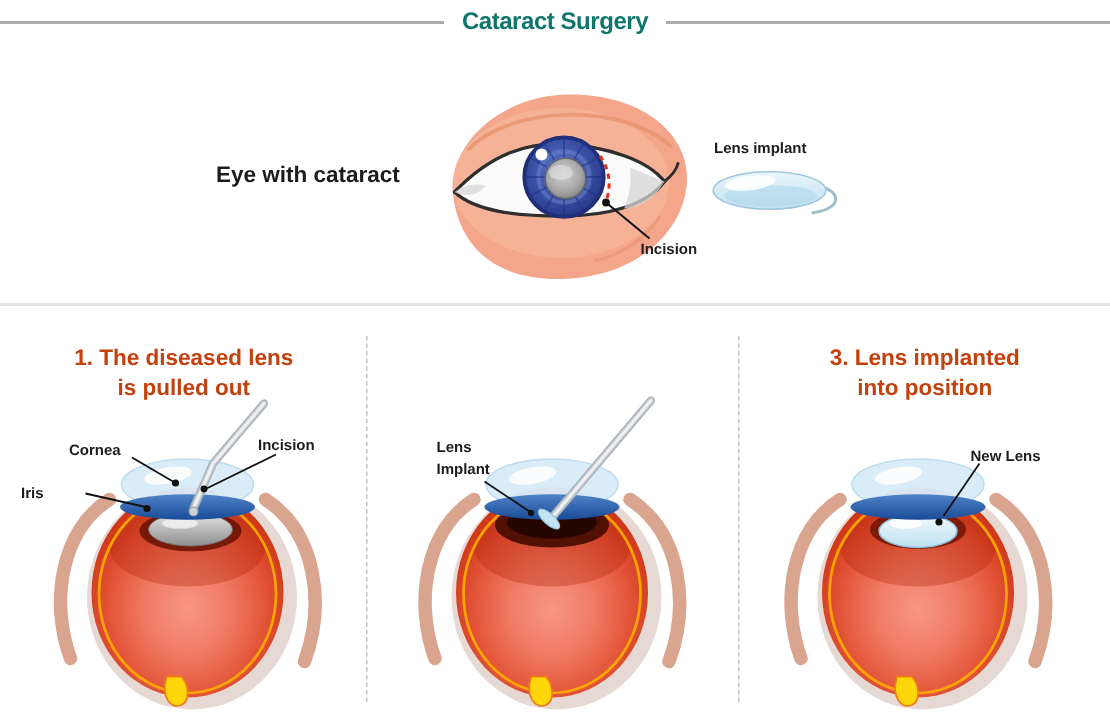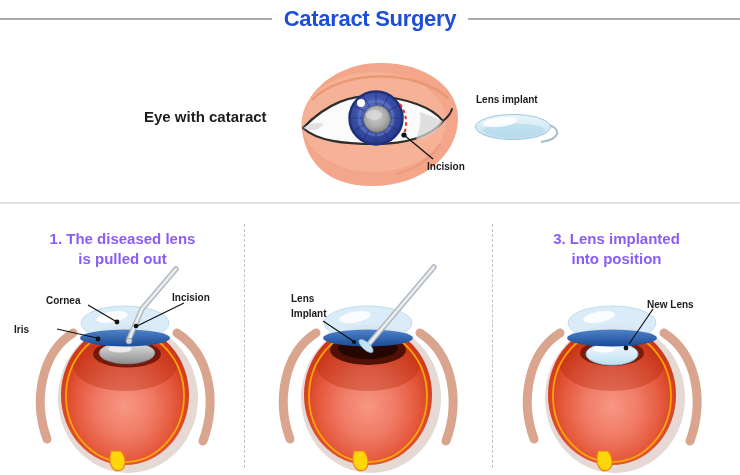--- a/index.html
+++ b/index.html
@@ -3,30 +3,30 @@
 <meta charset="utf-8">
 <style>
   html,body{margin:0;padding:0;background:#fff;}
   .canvas{
     position:relative;width:740px;height:475px;background:#ffffff;overflow:hidden;
     font-family:"Liberation Sans",sans-serif;color:#222;
   }
   
   .title-row{position:absolute;top:6px;left:0;right:0;display:flex;align-items:center;gap:12px;}
   .title-rule{flex:1;height:2px;background:#ABABAB;}
-  .page-title{font-size:22px;font-weight:bold;color:#1d4ed8;letter-spacing:-0.3px;white-space:nowrap;}
+  .page-title{font-size:16px;font-weight:bold;color:#0f766e;letter-spacing:-0.3px;white-space:nowrap;}
   
   .top-section{position:absolute;top:40px;left:0;width:740px;height:160px;}
   .h-divider{position:absolute;top:202px;left:0;width:740px;height:0;border-top:2px solid #E3E3E3;}
   .v-divider{position:absolute;top:224px;height:244px;width:0;border-left:1px dashed #C0C0C0;}
   .v-divider.d1{left:244px;} .v-divider.d2{left:492px;}
   .step{position:absolute;top:205px;height:270px;}
   .step.s1{left:0;width:245px;} .step.s2{left:245px;width:248px;} .step.s3{left:493px;width:247px;}
   .step-title{position:relative;z-index:2;padding-top:24px;text-align:center;
-    font-size:15px;font-weight:bold;line-height:20px;color:#8b5cf6;}
+    font-size:15px;font-weight:bold;line-height:20px;color:#c2410c;}
   .eye-svg{position:absolute;left:0;top:0;z-index:1;}
   .lbl{position:absolute;z-index:3;font-weight:bold;font-size:10px;line-height:15px;
     color:#1C1C1C;white-space:nowrap;}
   .lbl.center{text-align:left;}
 </style>
 </head>
 <body>
 
 <div class="canvas">
 

